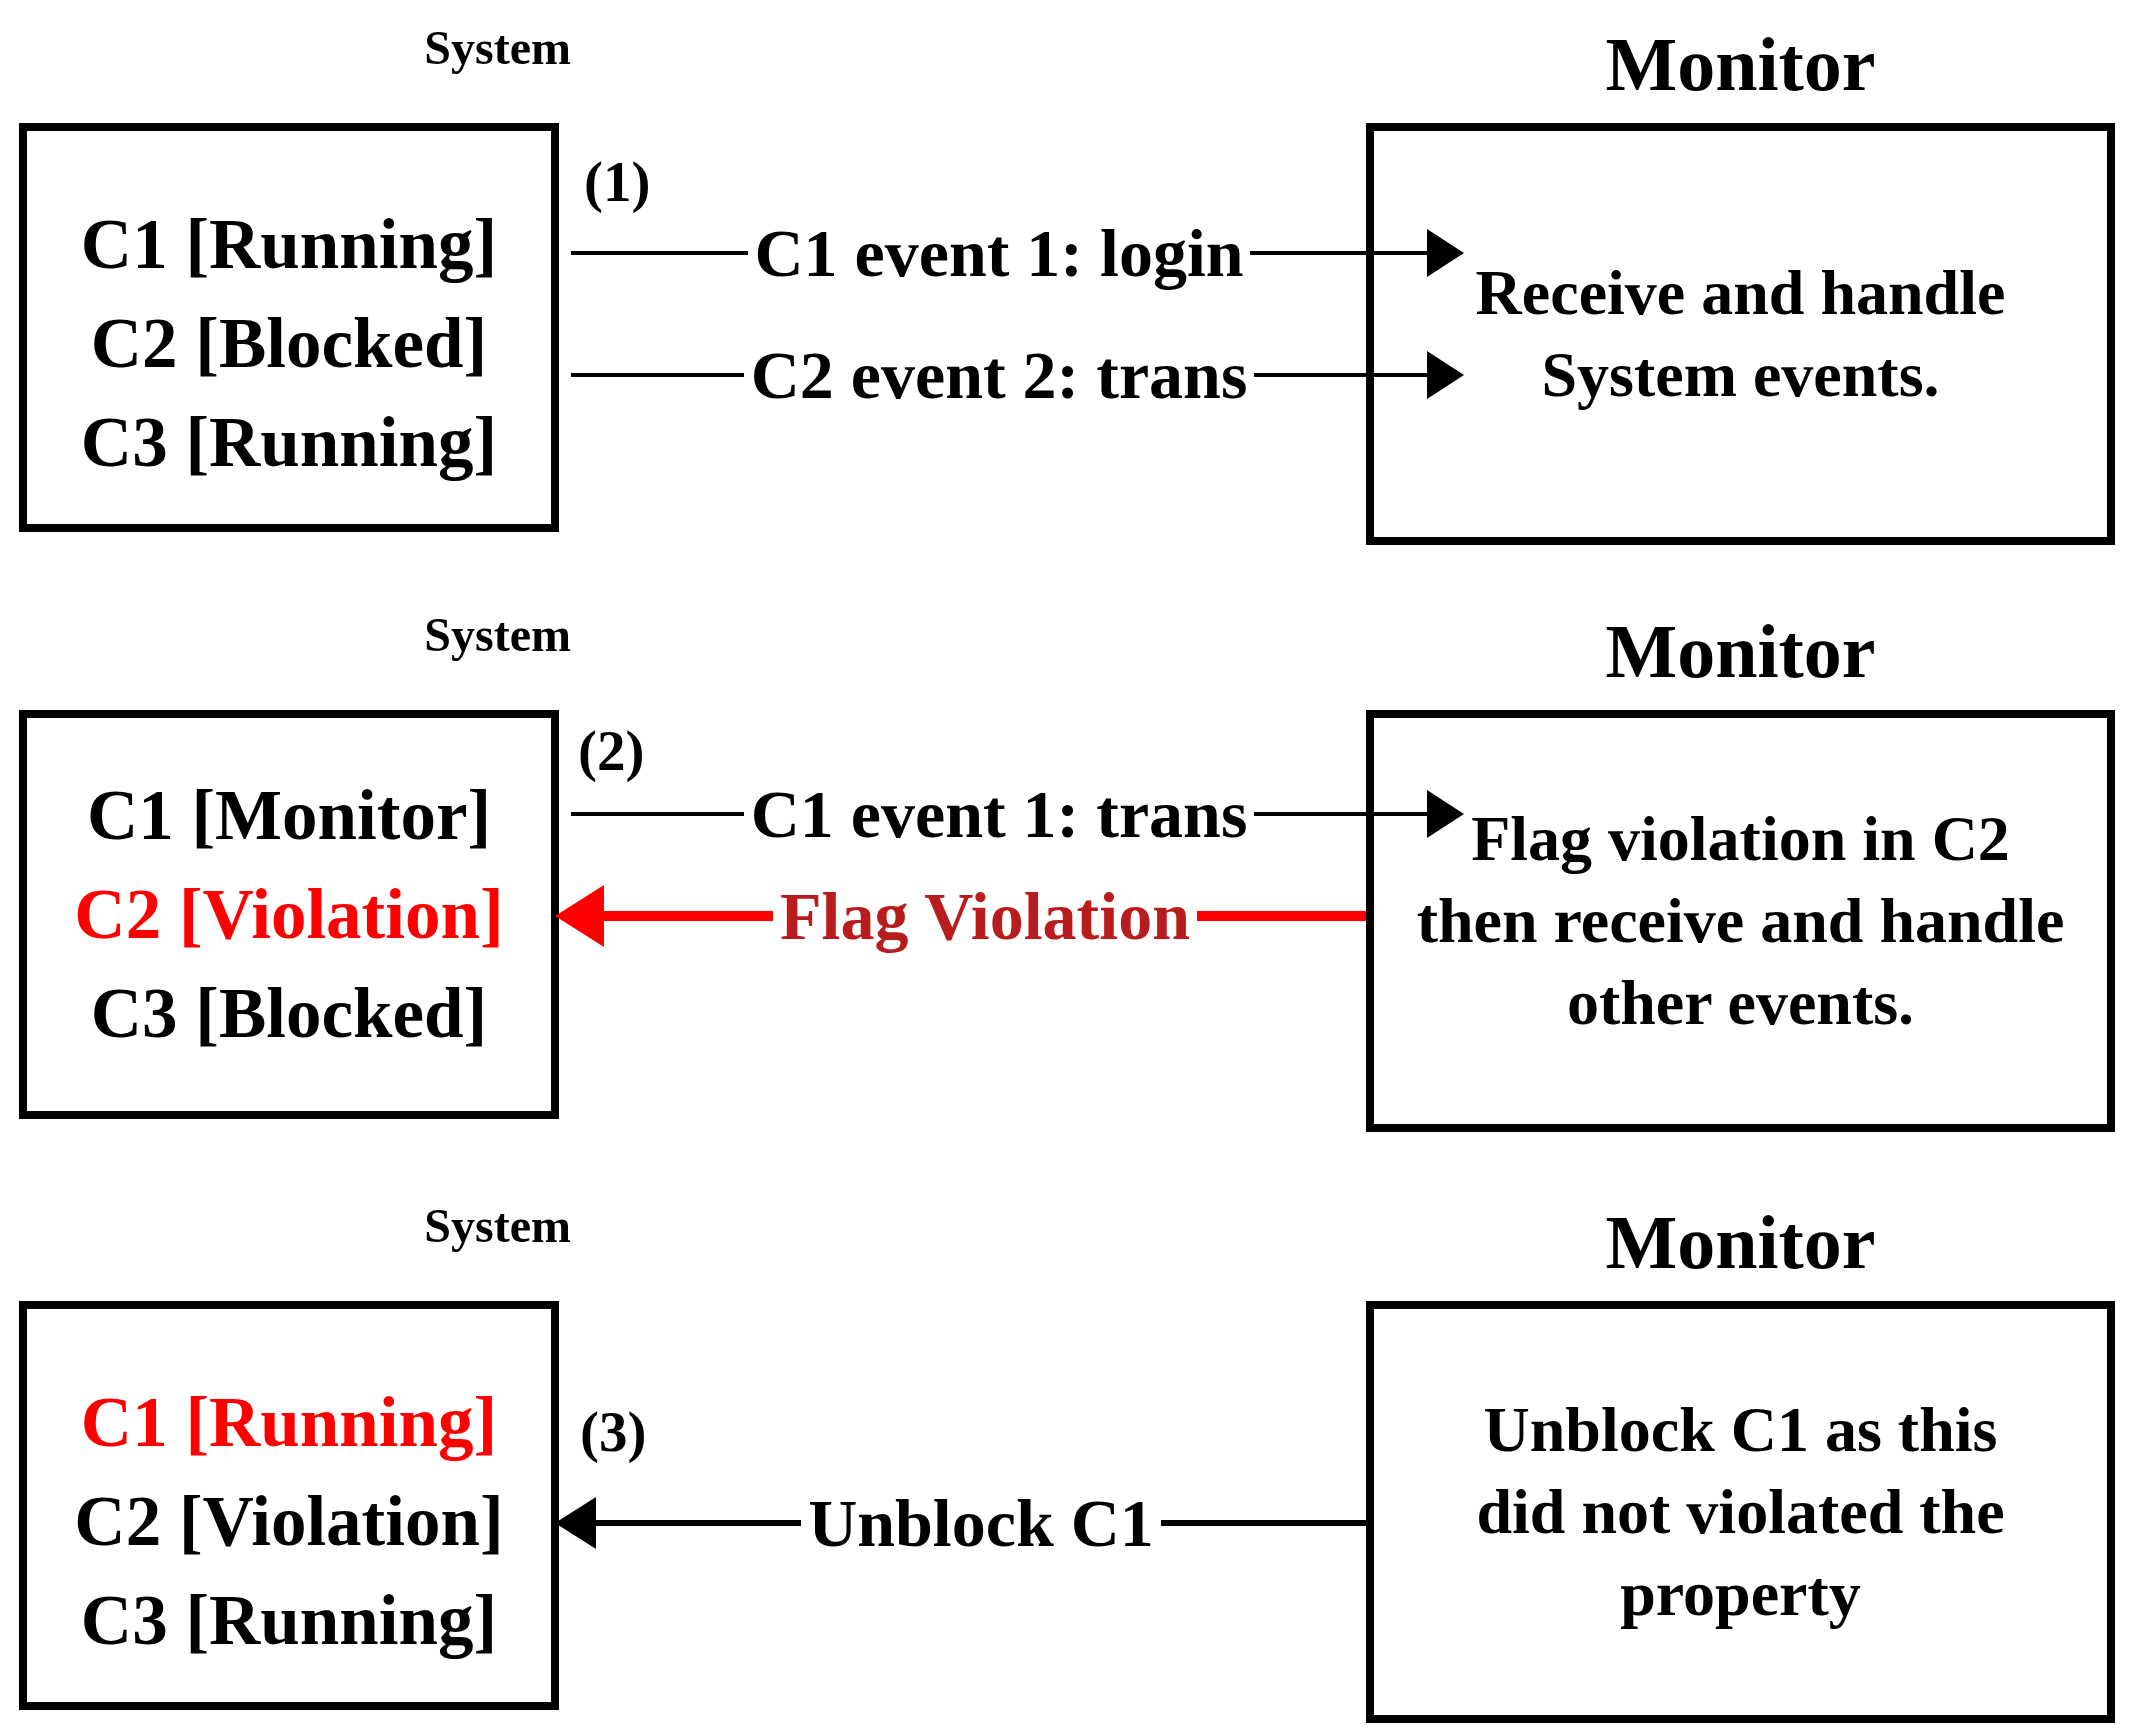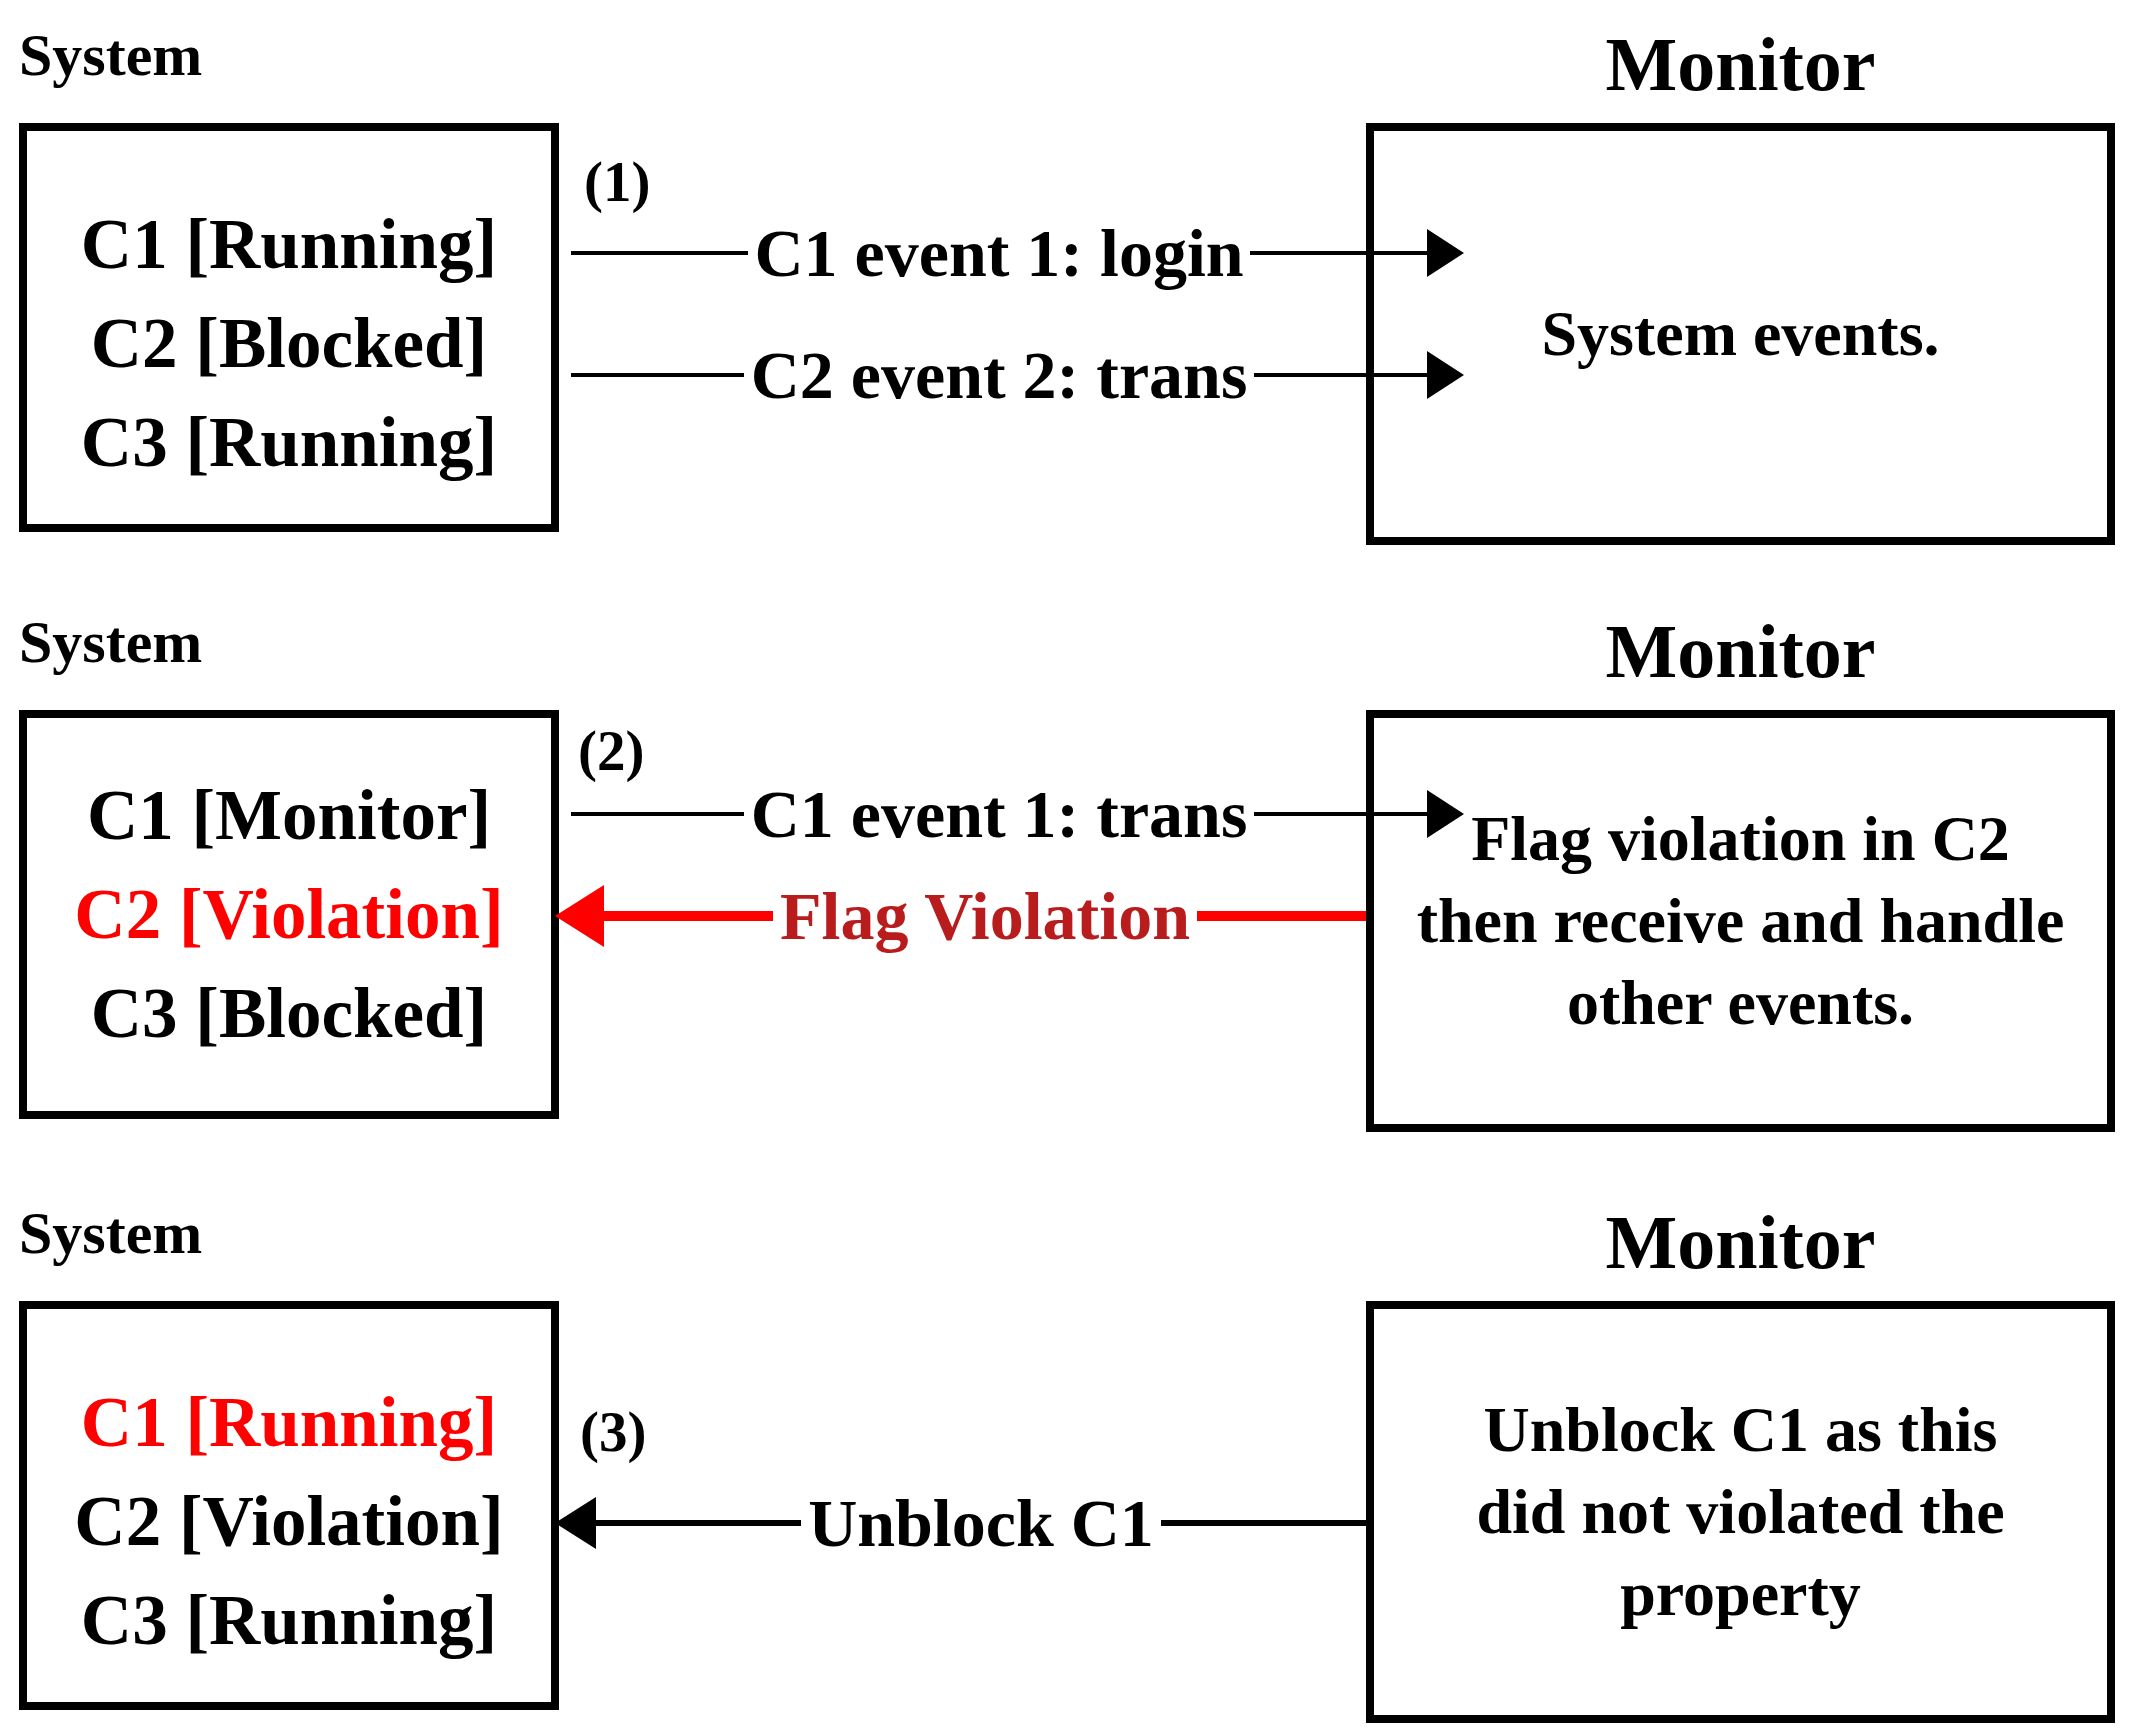--- a/index.html
+++ b/index.html
@@ -5,21 +5,21 @@
   html,body { margin:0; padding:0; background:#ffffff; }
   .canvas {
     position:relative; width:2129px; height:1728px; background:#ffffff;
     font-family:"Liberation Serif", serif; font-weight:bold; color:#000;
     overflow:hidden;
   }
   .panel { position:absolute; left:0; width:2129px; height:552px; }
   .p1 { top:0; } .p2 { top:587px; } .p3 { top:1178px; }
 
   .sys-title { position:absolute; left:19px; width:552px; top:19px;
-    text-align:left; font-size:60px; line-height:1.2; }
+    text-align:right; font-size:48px; line-height:1.2; }
   .mon-title { position:absolute; left:1366px; width:749px; top:19px;
     text-align:center; font-size:76px; line-height:1.2; }
 
   .sys-box { position:absolute; left:19px; top:123px; width:540px; height:409px;
     border:8.2px solid #000; box-sizing:border-box;
     display:flex; flex-direction:column; justify-content:center; align-items:center; }
   .p1 .sys-box, .p3 .sys-box { padding-top:31px; }
   .sys-row { font-size:71px; line-height:99px; white-space:nowrap; }
 
   .mon-box { position:absolute; left:1366px; top:123px; width:749px; height:422px;
@@ -77,20 +77,21 @@
     </div>
 
     <div class="arrow right a2">
       <div class="line" style="background-color: rgb(0, 0, 0);"></div>
       <div class="alabel" style="color: rgb(0, 0, 0);">C2 event 2: trans</div>
       <div class="line" style="background-color: rgb(0, 0, 0);"></div>
       <div class="head-r" style="border-left-color: rgb(0, 0, 0);"></div>
     </div>
 
     <div class="mon-box">
+      <div class="mon-line">Receive and handle</div>
       <div class="mon-line">System events.</div>
     </div>
   </div>
 
   <div class="panel p2">
     <div class="sys-title">System</div>
     <div class="mon-title">Monitor</div>
 
     <div class="sys-box">
       <div class="sys-row" style="color: rgb(0, 0, 0);">C1 [Monitor]</div>

